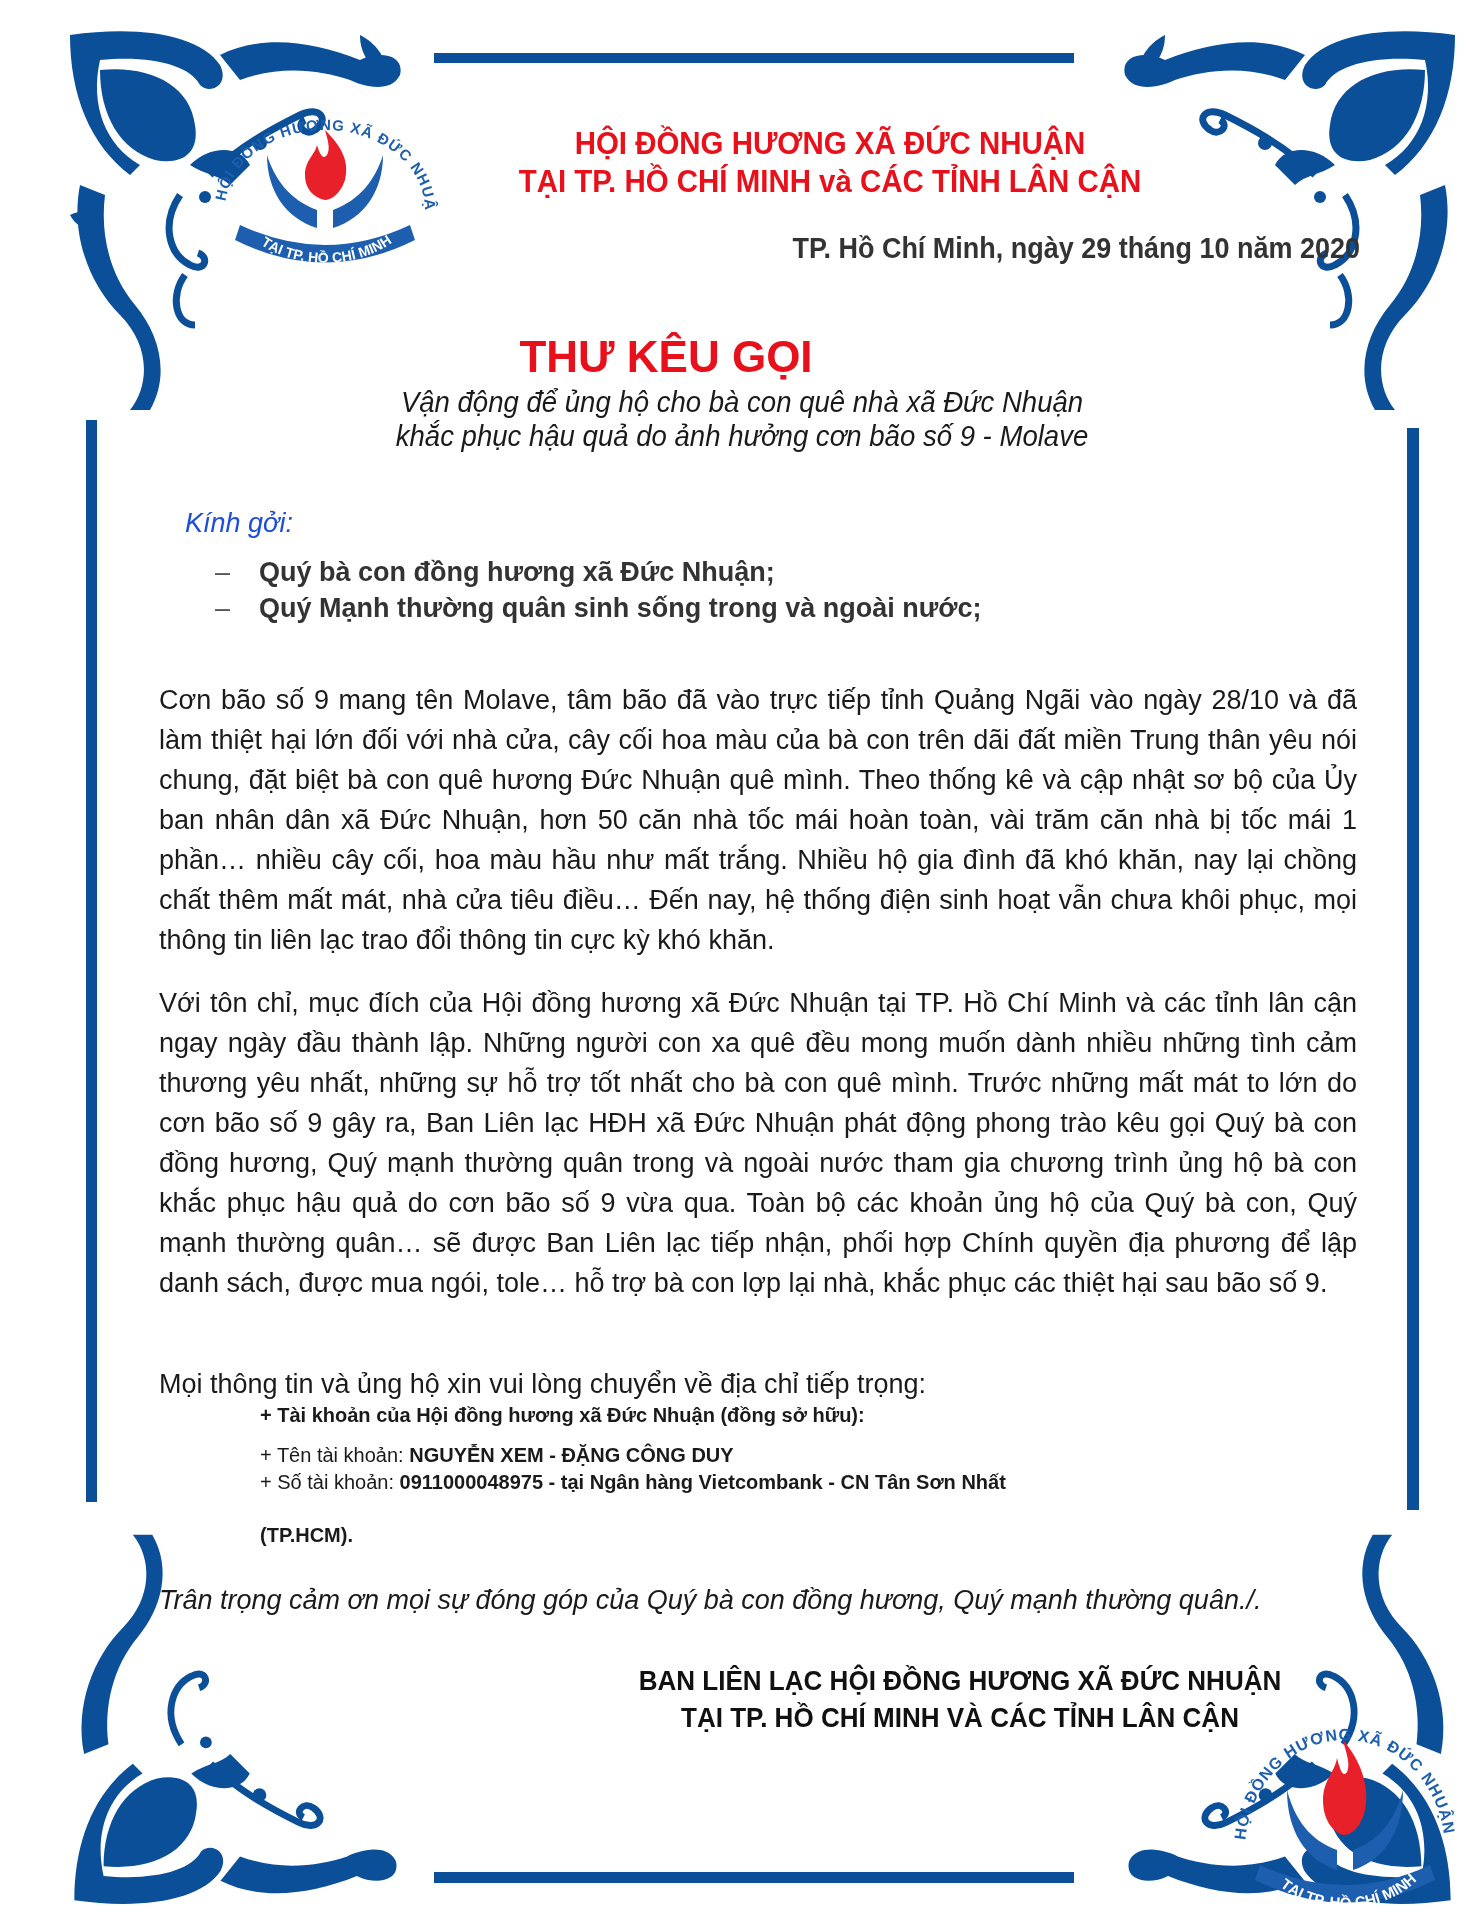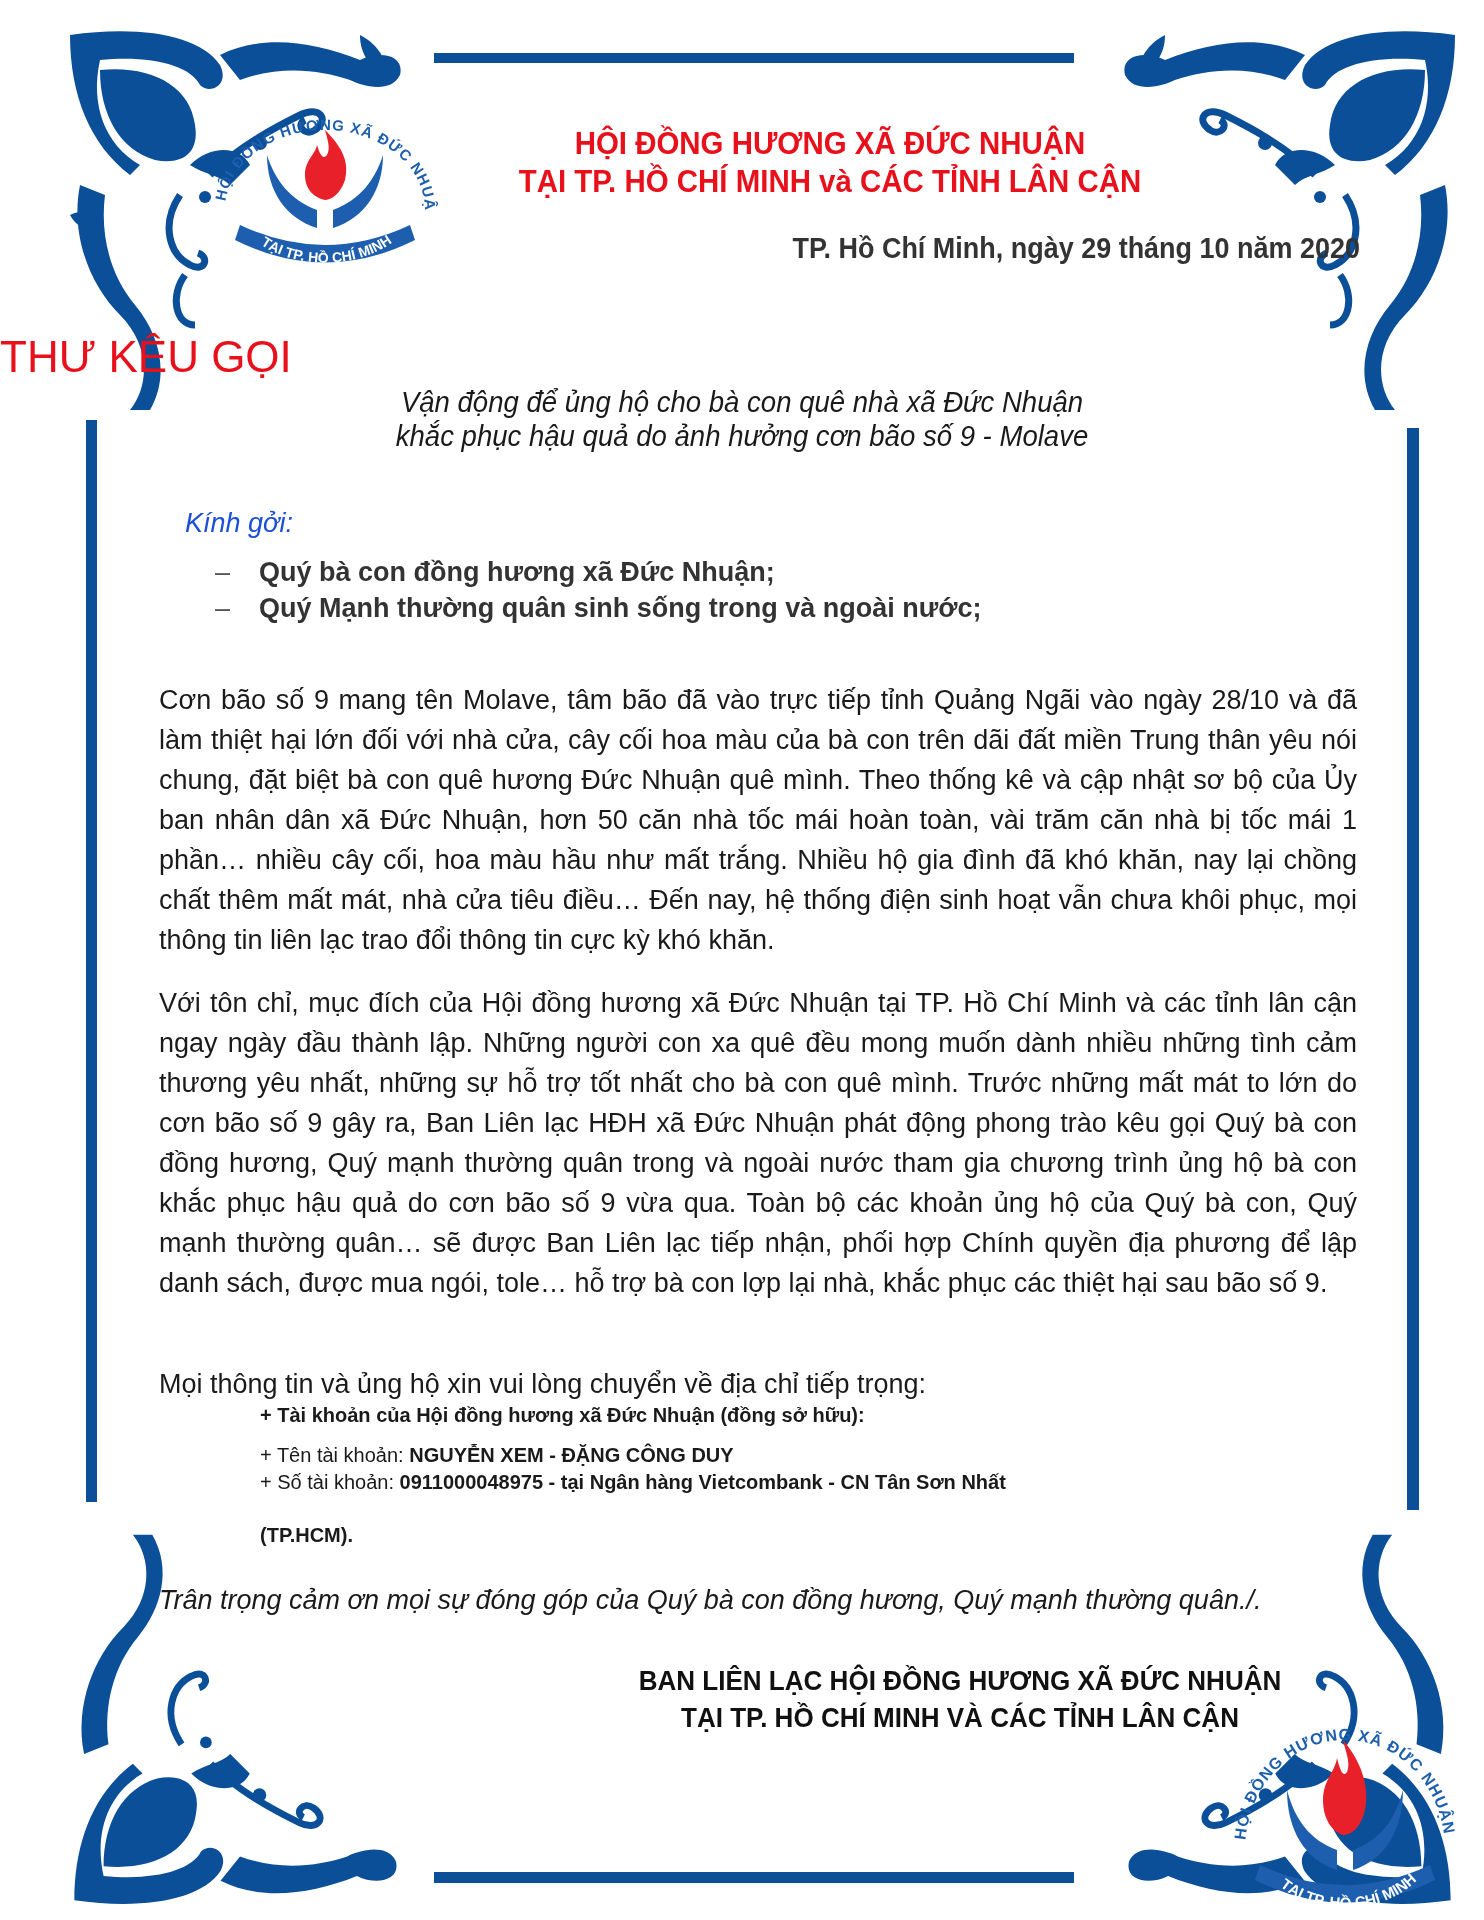--- a/index.html
+++ b/index.html
@@ -5,22 +5,22 @@
   html, body { margin:0; padding:0; background:#ffffff; }
   body { width:1484px; height:1920px; position:relative; overflow:hidden;
          font-family:"Liberation Sans", sans-serif; color:#1a1a1a; }
   .bline { position:absolute; background:#0a4f98; }
   .corner { position:absolute; }
   .header-org { position:absolute; left:480px; top:124px; width:700px; text-align:center;
                 color:#e8101a; font-weight:bold; font-size:32px; line-height:38px;
                 transform:scaleX(0.92); transform-origin:center; letter-spacing:0px; }
   .date-line { position:absolute; left:640px; top:232px; width:720px; text-align:right;
                color:#333; font-weight:bold; font-size:29px; transform:scaleX(0.93); transform-origin:right; }
-  .title { position:absolute; left:0; width:1332px; top:332px; 
-           color:#e8101a; font-weight:normal; font-size:44px; }
+  .title { position:absolute; left:0; width:1332px; top:332px; text-align:center;
+           color:#e8101a; font-weight:bold; font-size:44px; }
   .subtitle { position:absolute; left:0; width:1484px; text-align:center;
               font-style:italic; font-size:29px; color:#1a1a1a; transform:scaleX(0.95); }
   .body-text { position:absolute; left:159px; width:1198px; font-size:27px; line-height:40px;
                text-align:justify; color:#1a1a1a; }
   .salut { position:absolute; left:185px; top:508px; font-style:italic; font-size:27px; color:#1d4ed8; }
   .recip { position:absolute; left:215px; font-size:27px; font-weight:bold; color:#333; }
   .recip .dash { display:inline-block; width:44px; font-weight:normal; color:#555; }
   .acct { position:absolute; left:260px; font-size:20px; color:#1a1a1a; }
   .acct b { font-weight:bold; }
   .sign { position:absolute; left:560px; width:800px; text-align:center; font-weight:bold;

